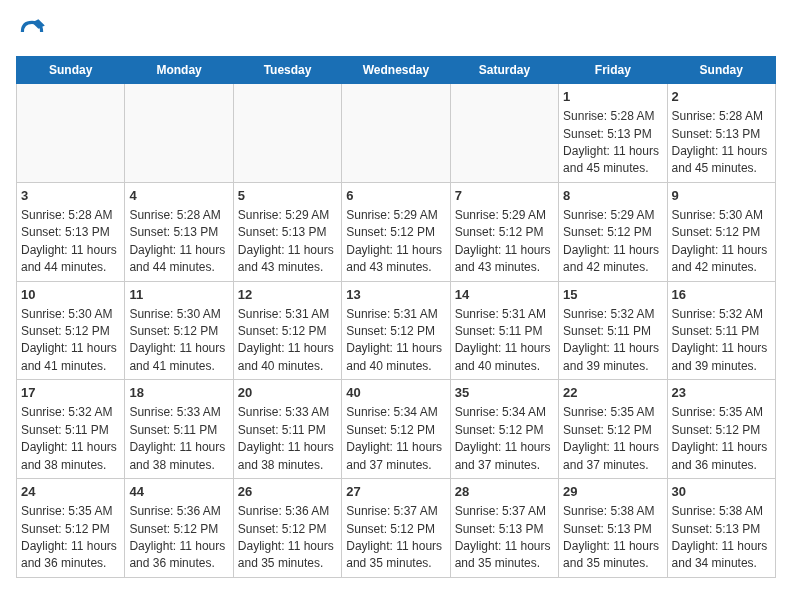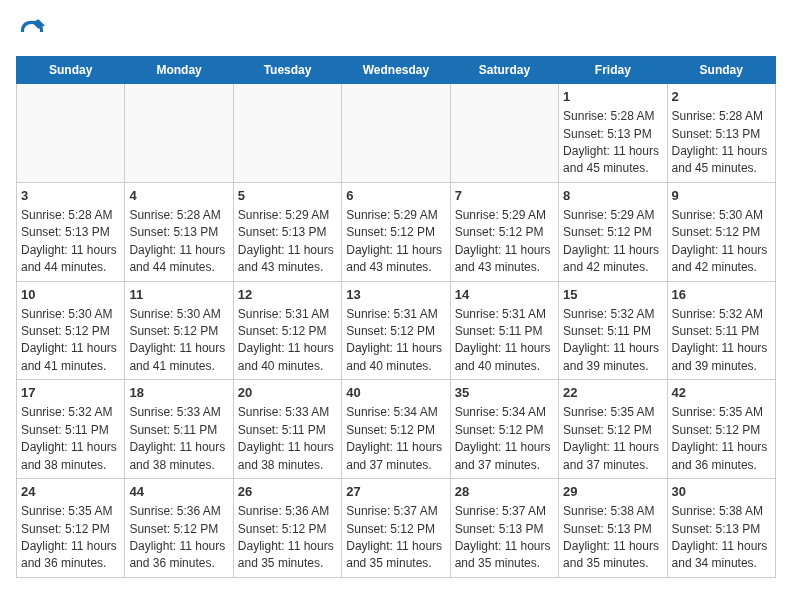--- a/index.html
+++ b/index.html
@@ -213,21 +213,21 @@
         </td>
         <td>
           <span class="day-number">35</span>
           <div class="day-info">Sunrise: 5:34 AM<br>Sunset: 5:12 PM<br>Daylight: 11 hours and 37 minutes.</div>
         </td>
         <td>
           <span class="day-number">22</span>
           <div class="day-info">Sunrise: 5:35 AM<br>Sunset: 5:12 PM<br>Daylight: 11 hours and 37 minutes.</div>
         </td>
         <td>
-          <span class="day-number">42</span>
+          <span class="day-number">23</span>
           <div class="day-info">Sunrise: 5:35 AM<br>Sunset: 5:12 PM<br>Daylight: 11 hours and 36 minutes.</div>
         </td>
       </tr>
       <tr>
         <td>
           <span class="day-number">24</span>
           <div class="day-info">Sunrise: 5:35 AM<br>Sunset: 5:12 PM<br>Daylight: 11 hours and 36 minutes.</div>
         </td>
         <td>
           <span class="day-number">44</span>

